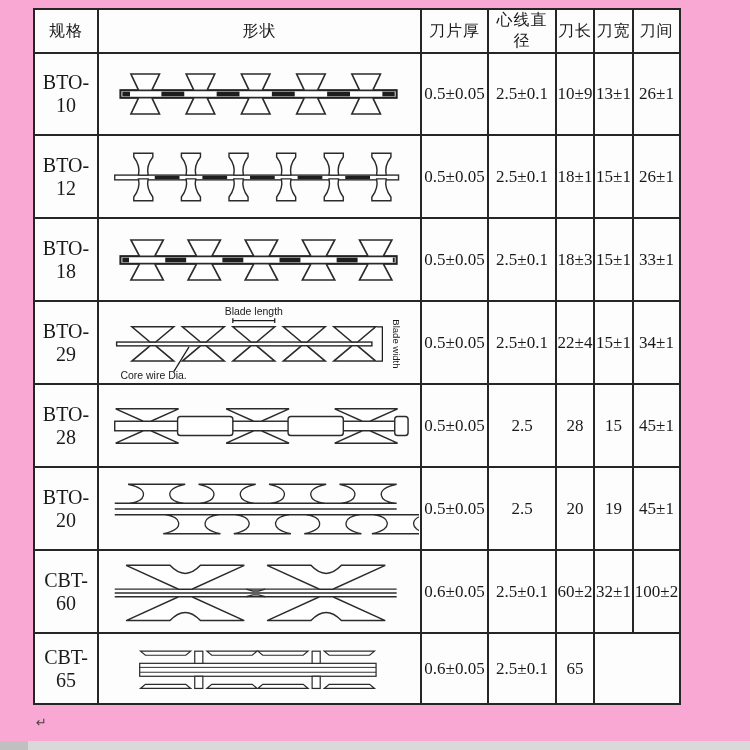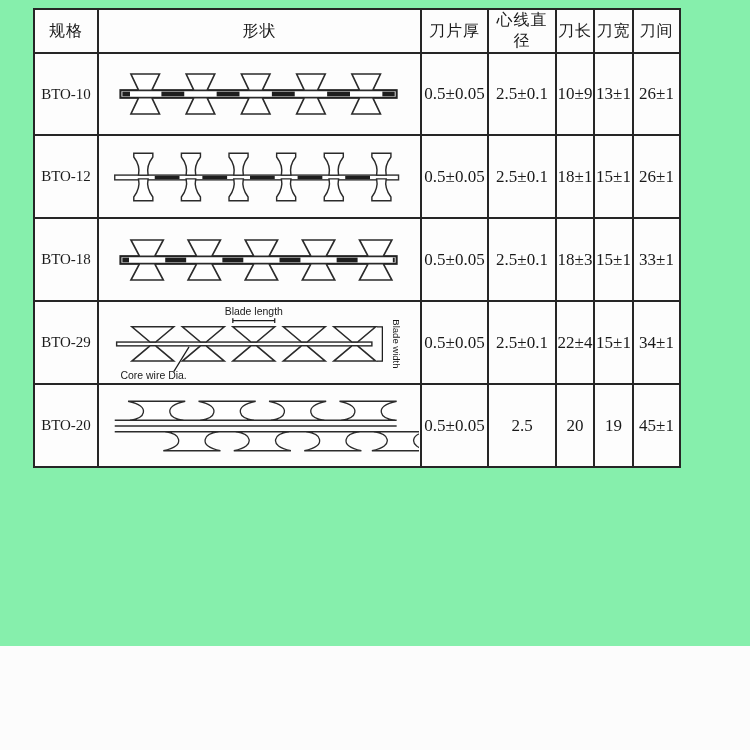--- a/index.html
+++ b/index.html
@@ -1,21 +1,21 @@
 <!DOCTYPE html>
 <html><head>
 <meta charset="utf-8">
 <style>
   html,body{margin:0;padding:0;}
   body{width:750px;height:750px;background:#fcfcfc;font-family:"Liberation Serif","DejaVu Serif",serif;}
-  .page{position:relative;width:750px;height:646px;overflow:hidden;background:#86efac;}
+  .page{position:relative;width:750px;height:750px;overflow:hidden;background:#f9a8d4;}
   table.spec{position:absolute;left:33px;top:8px;border-collapse:collapse;table-layout:fixed;background:#fdfdfd;}
   th,td{border:2px solid #262626;text-align:center;vertical-align:middle;color:#1a1a1a;padding:0;overflow:hidden;}
   th{font-size:16px;font-weight:400;height:28px;letter-spacing:1px;}
-  td.spec-cell{font-size:15px;}
+  td.spec-cell{font-size:20px;}
   td.val-cell{font-size:17px;margin-left:36px;}
   td.shape-cell svg{display:block;margin:0 auto;}
   .return-mark{position:absolute;left:36px;top:715px;font-size:13px;color:#444;font-family:"DejaVu Sans",sans-serif;}
   .footer-band{position:absolute;left:0;top:741px;width:750px;height:9px;background:#d9d9d9;}
   .footer-band-dark{position:absolute;left:0;top:741px;width:28px;height:9px;background:#c0c0c0;}
   svg text{font-family:"Liberation Sans","DejaVu Sans",sans-serif;fill:#1a1a1a;}
 </style>
 </head>
 <body>
 
@@ -190,20 +190,41 @@
             <text transform="translate(300,43) rotate(90)" text-anchor="middle" font-size="10">Blade width</text>
           </svg>
         </td>
         <td class="val-cell">0.5±0.05</td>
         <td class="val-cell">2.5±0.1</td>
         <td class="val-cell">22±4</td>
         <td class="val-cell">15±1</td>
         <td class="val-cell">34±1</td>
       </tr>
 
+      <tr style="height:83px">
+        <td class="spec-cell">BTO-28</td>
+        <td class="shape-cell">
+          <svg viewBox="0 0 320 84" width="319" height="80">
+            <rect x="8" y="37" width="300" height="10" fill="#fff" stroke="#2b2b2b" stroke-width="1.5"></rect>
+            <use href="#tri28" x="42" y="42"></use>
+              <use href="#tri28" x="158" y="42"></use>
+              <use href="#tri28" x="272" y="42"></use>
+            <g fill="#fff" stroke="#2b2b2b" stroke-width="1.5">
+              <rect x="74" y="32" width="58" height="20" rx="3"></rect>
+              <rect x="190" y="32" width="58" height="20" rx="3"></rect>
+              <rect x="302" y="32" width="14" height="20" rx="3"></rect>
+            </g>
+          </svg>
+        </td>
+        <td class="val-cell">0.5±0.05</td>
+        <td class="val-cell">2.5</td>
+        <td class="val-cell">28</td>
+        <td class="val-cell">15</td>
+        <td class="val-cell">45±1</td>
+      </tr>
 
       <tr style="height:83px">
         <td class="spec-cell">BTO-20</td>
         <td class="shape-cell">
           <svg viewBox="0 0 320 84" width="319" height="80">
             <g stroke="#2b2b2b" stroke-width="1.4">
               <line x1="8" y1="36" x2="304" y2="36"></line>
                 <line x1="8" y1="42" x2="304" y2="42"></line>
                 <line x1="8" y1="48" x2="304" y2="48"></line>
             </g>
@@ -217,21 +238,63 @@
               <use href="#blade30b" x="308" y="42"></use>
           </svg>
         </td>
         <td class="val-cell">0.5±0.05</td>
         <td class="val-cell">2.5</td>
         <td class="val-cell">20</td>
         <td class="val-cell">19</td>
         <td class="val-cell">45±1</td>
       </tr>
 
-
+      <tr style="height:83px">
+        <td class="spec-cell">CBT-60</td>
+        <td class="shape-cell">
+          <svg viewBox="0 0 320 84" width="319" height="80">
+            <g stroke="#2b2b2b" stroke-width="1.5" fill="none">
+              <line x1="8" y1="39" x2="304" y2="39"></line>
+                <line x1="8" y1="43" x2="304" y2="43"></line>
+                <line x1="8" y1="47" x2="304" y2="47"></line>
+              <path d="M146,39 L153,41 H159 L166,39 M146,47 L153,45 H159 L166,47"></path>
+            </g>
+            <use href="#wing60t" x="82" y="43"></use>
+              <use href="#wing60t" x="230" y="43"></use>
+            <use href="#wing60b" x="82" y="43"></use>
+              <use href="#wing60b" x="230" y="43"></use>
+          </svg>
+        </td>
+        <td class="val-cell">0.6±0.05</td>
+        <td class="val-cell">2.5±0.1</td>
+        <td class="val-cell">60±2</td>
+        <td class="val-cell">32±1</td>
+        <td class="val-cell">100±2</td>
+      </tr>
+
+      <tr style="height:71px">
+        <td class="spec-cell">CBT-65</td>
+        <td class="shape-cell">
+          <svg viewBox="0 0 320 84" width="319" height="68">
+            <rect x="12" y="35" width="292" height="16" fill="#fff" stroke="#2b2b2b" stroke-width="1.5"></rect>
+            <g stroke="#2b2b2b" stroke-width="1.2">
+              <line x1="12" y1="40" x2="304" y2="40"></line>
+                <line x1="12" y1="46" x2="304" y2="46"></line>
+            </g>
+            <use href="#barb65t" x="85" y="43"></use>
+              <use href="#barb65t" x="230" y="43"></use>
+            <use href="#barb65b" x="85" y="43"></use>
+              <use href="#barb65b" x="230" y="43"></use>
+          </svg>
+        </td>
+        <td class="val-cell">0.6±0.05</td>
+        <td class="val-cell">2.5±0.1</td>
+        <td class="val-cell">65</td>
+        <td class="val-cell" colspan="2"></td>
+      </tr>
 
     </tbody>
   </table>
 
   <div class="return-mark">↵</div>
   <div class="footer-band"></div>
   <div class="footer-band-dark"></div>
 </div>
 
 </body></html>

